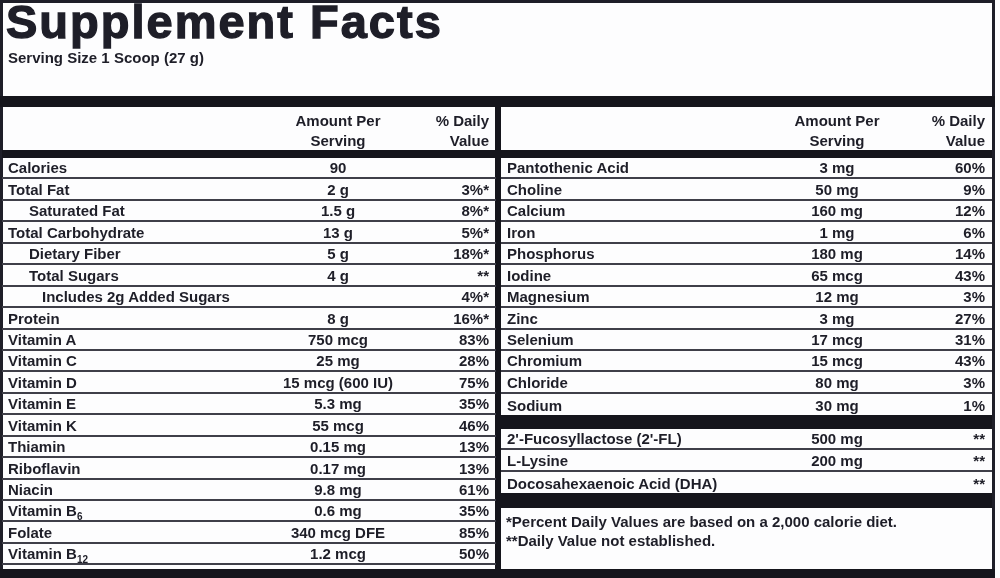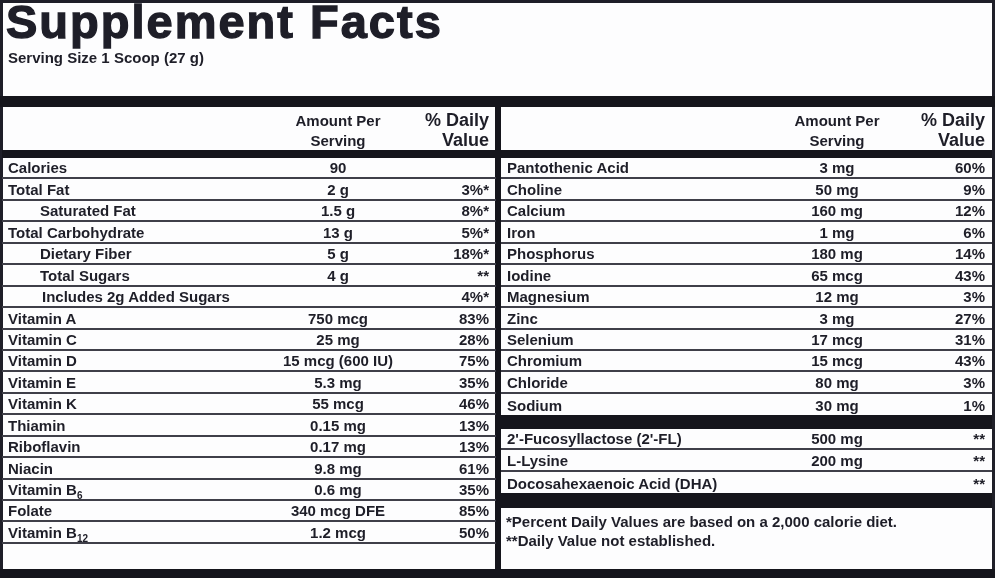--- a/index.html
+++ b/index.html
@@ -28,28 +28,28 @@
 
   .top-bar{position:absolute;left:0;top:96px;width:995px;height:11px;background:var(--bar,#15151c);}
   .v-divider{position:absolute;left:495px;top:96px;width:6px;height:473px;background:var(--bar,#15151c);}
 
   .col{position:absolute;top:107px;height:462px;}
   .col-left{left:2px;width:494px;}
   .col-right{left:501px;width:491px;}
 
   .col-header{position:relative;height:43px;}
   .hdr-amount{position:absolute;left:233px;width:206px;top:4px;text-align:center;font-size:15px;font-weight:bold;line-height:19.5px;white-space:pre-line;}
-  .hdr-dv{position:absolute;right:7px;top:4px;text-align:right;font-size:18px;font-weight:bold;line-height:19.5px;white-space:pre-line;}
+  .hdr-dv{position:absolute;right:7px;top:4px;text-align:right;font-size:15px;font-weight:bold;line-height:19.5px;white-space:pre-line;}
   .header-bar{height:8px;background:var(--bar,#15151c);}
 
   .nrow{position:relative;height:21.45px;box-sizing:border-box;border-bottom:2px solid var(--line,#3f3f49);font-size:15px;font-weight:bold;}
   .specials .nrow{height:21.2px;}
   .no-last-border .nrow:last-child{border-bottom:none;}
   .nm-cell{position:absolute;left:6px;bottom:1px;white-space:nowrap;}
-  .ind1 .nm-cell{left:38px;margin-top:22px;}
+  .ind1 .nm-cell{left:27px;margin-top:22px;}
   .ind2 .nm-cell{left:40px;}
   .nm-cell sub{font-size:10px;line-height:0;}
   .amt-cell{position:absolute;left:233px;width:206px;bottom:1px;text-align:center;white-space:nowrap;}
   .dv-cell{position:absolute;right:7px;bottom:1px;text-align:right;white-space:nowrap;}
 
   .section-bar{height:14px;background:var(--bar,#15151c);}
   .section-bar.tall{height:15px;}
 
   .footnotes{padding:4px 6px 0 5px;font-size:15px;font-weight:bold;line-height:19.5px;}
   .footnotes div{white-space:nowrap;}
@@ -106,20 +106,25 @@
     <span class="nm-cell"><span class="nm">Total Sugars</span></span>
     <span class="amt-cell">4 g</span>
     <span class="dv-cell">**</span>
   </div>
         <div class="nrow ind2">
     <span class="nm-cell"><span class="nm">Includes 2g Added Sugars</span></span>
     <span class="amt-cell"></span>
     <span class="dv-cell">4%*</span>
   </div>
         <div class="nrow">
+    <span class="nm-cell"><span class="nm">Protein</span></span>
+    <span class="amt-cell">8 g</span>
+    <span class="dv-cell">16%*</span>
+  </div>
+        <div class="nrow">
     <span class="nm-cell"><span class="nm">Vitamin A</span></span>
     <span class="amt-cell">750 mcg</span>
     <span class="dv-cell">83%</span>
   </div>
         <div class="nrow">
     <span class="nm-cell"><span class="nm">Vitamin C</span></span>
     <span class="amt-cell">25 mg</span>
     <span class="dv-cell">28%</span>
   </div>
         <div class="nrow">

